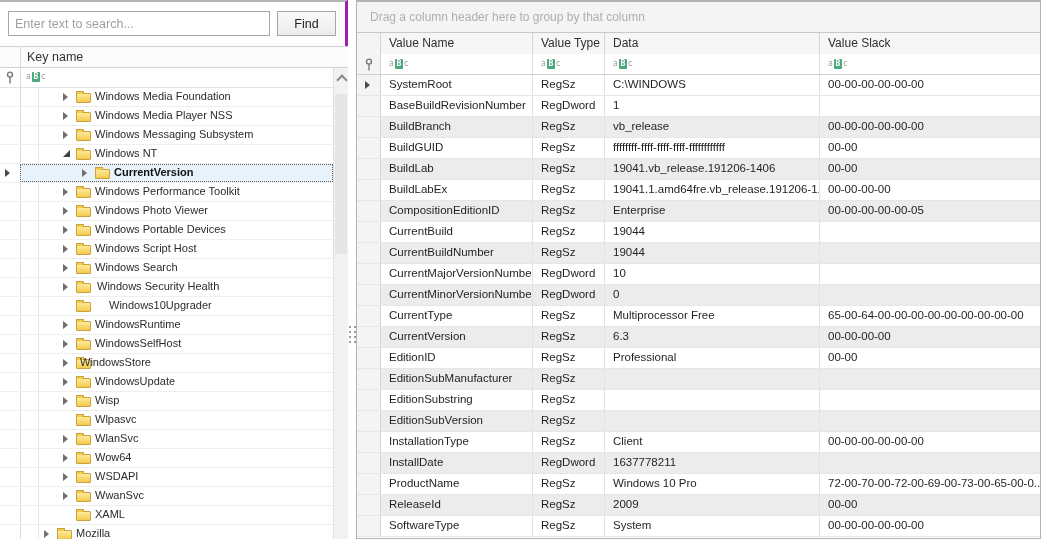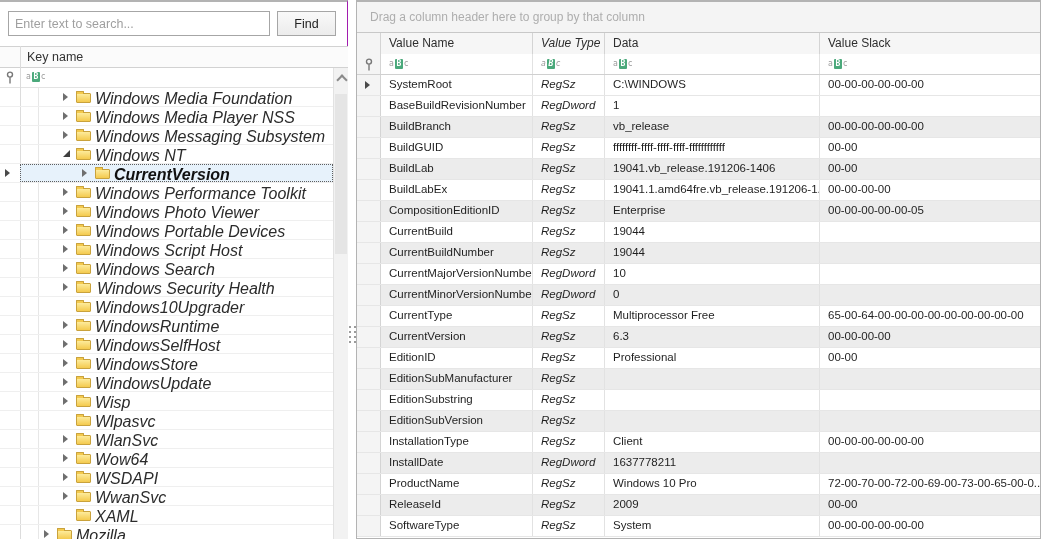--- a/index.html
+++ b/index.html
@@ -5,21 +5,21 @@
   html,body{margin:0;padding:0;}
   body{
     width:1041px;height:539px;position:relative;overflow:hidden;
     background:#ffffff;
     font-family:"Liberation Sans", sans-serif;
     -webkit-font-smoothing:antialiased;
     color:#222;
   }
   
   .left{position:absolute;left:0;top:0;width:348px;height:539px;background:#fff;
-        border-top:2px solid #b3b3b3;border-right:1px solid #a21caf;box-sizing:border-box;}
+        border-top:2px solid #b3b3b3;border-right:3px solid #a21caf;box-sizing:border-box;}
   .search-input{position:absolute;left:8px;top:9px;width:262px;height:25px;box-sizing:border-box;
         border:1px solid #a6a6a6;padding:0 6px;font-family:inherit;font-size:12.5px;color:#222;background:#fff;}
   .search-input::placeholder{color:#9f9f9f;}
   .find-btn{position:absolute;left:277px;top:9px;width:59px;height:25px;box-sizing:border-box;
         border:1px solid #a6a6a6;background:linear-gradient(#f9f9f9,#ececec);
         font-family:inherit;font-size:12.5px;color:#222;}
   .tree-header{position:absolute;left:0;top:44px;width:348px;height:22px;box-sizing:border-box;
         background:#fbfbfb;border-top:1px solid #d2d2d2;border-bottom:1px solid #d2d2d2;}
   .tree-header .hlabel{position:absolute;left:27px;top:0;line-height:20px;font-size:12.5px;color:#333;}
   .vline-ind{position:absolute;left:20px;top:44px;bottom:0;width:1px;background:#dcdcdc;}
@@ -32,21 +32,21 @@
   .trow .hl{position:absolute;left:20px;right:0;top:0;bottom:0;}
   .trow.sel .hl{background:#e7f2fb;outline:1px dotted #5f5f5f;outline-offset:-1px;}
   .trow .tarrow{position:absolute;top:5px;width:0;height:0;
         border-left:5px solid #6f6f6f;border-top:4px solid transparent;border-bottom:4px solid transparent;}
   .trow .tarrow.exp{border:none;width:0;height:0;top:5px;
         border-bottom:7px solid #3f3f3f;border-left:7px solid transparent;}
   .folder{position:absolute;top:5px;width:15px;height:10px;box-sizing:border-box;
         background:linear-gradient(#fdeb9b,#f4ca4e);border:1px solid #c9a23c;border-radius:1px;}
   .folder::before{content:"";position:absolute;left:-1px;top:-3px;width:6px;height:2px;
         background:#f4ca4e;border:1px solid #c9a23c;border-bottom:none;border-radius:1px 1px 0 0;}
-  .trow .tlabel{position:absolute;top:2px;font-size:16px;color:#2b2b2b;white-space:nowrap;font-style:italic;}
+  .trow .tlabel{position:absolute;top:2px;font-size:11px;color:#2b2b2b;white-space:nowrap;}
   .trow.sel .tlabel{font-weight:bold;color:#111;}
   .row-ind{position:absolute;left:5px;top:5px;width:0;height:0;
         border-left:5px solid #4a4a4a;border-top:4px solid transparent;border-bottom:4px solid transparent;}
   .tree-scroll{position:absolute;left:333px;top:66px;bottom:0;width:15px;background:#f2f2f2;border-left:1px solid #e2e2e2;box-sizing:border-box;}
   .chev-up{position:absolute;left:4px;top:8px;width:6px;height:6px;
         border-left:2px solid #8a8a8a;border-top:2px solid #8a8a8a;transform:rotate(45deg);}
   .scroll-thumb{position:absolute;left:1px;top:26px;width:12px;height:160px;background:#e5e5e5;}
   
   .splitter{position:absolute;left:348px;top:0;width:8px;height:539px;background:#fff;}
   .grip{position:absolute;left:1px;top:326px;display:grid;grid-template-columns:2px 2px;grid-auto-rows:2px;gap:3px;}
@@ -58,21 +58,21 @@
         line-height:30px;padding-left:13px;font-size:12px;color:#aeaeae;box-sizing:border-box;}
   .ghead{position:absolute;left:0;right:0;top:30px;height:34px;display:flex;box-sizing:border-box;
         background:#f6f6f6;border-top:1px solid #c8c8c8;border-bottom:1px solid #c8c8c8;}
   .ghead .hc{box-sizing:border-box;border-right:1px solid #d4d4d4;padding-left:8px;
         font-size:12px;color:#2e2e2e;line-height:20px;white-space:nowrap;overflow:hidden;}
   .gfilter{position:absolute;left:0;right:0;top:52px;height:21px;display:flex;box-sizing:border-box;
         background:#fff;border-bottom:1px solid #d0d0d0;}
   .gfilter .fc{box-sizing:border-box;border-right:1px solid #e2e2e2;padding-left:8px;display:flex;align-items:center;}
   .col-ind{width:24px;flex:none;background:#f4f4f4;border-right:1px solid #d4d4d4 !important;position:relative;}
   .col-name{width:152px;flex:none;}
-  .col-type{width:72px;flex:none;font-style:italic;}
+  .col-type{width:72px;flex:none;}
   .col-data{width:215px;flex:none;}
   .col-slack{flex:1;border-right:none !important;}
   .grows{position:absolute;left:0;right:0;top:73px;}
   .grow{display:flex;height:21px;box-sizing:border-box;border-bottom:1px solid #e6e6e6;background:#fff;}
   .grow.alt{background:#ececec;}
   .grow .gc{box-sizing:border-box;border-right:1px solid #e2e2e2;padding-left:8px;
         font-size:11.5px;color:#1f1f1f;line-height:19px;white-space:nowrap;overflow:hidden;}
   .grow .gci{background:#f4f4f4;}
   .gfilter .col-ind .pin2{position:absolute;left:7px;top:4px;}
   .grow .focus-arrow{position:absolute;left:8px;top:6px;width:0;height:0;
@@ -175,39 +175,39 @@
       </div>
       <div class="trow">
         <div class="hl"></div>
         <span class="tarrow" style="left: 63px;"></span>
         <span class="folder" style="left: 76px;"></span>
         <span class="tlabel" style="left: 97px; text-align: right;">Windows Security Health</span>
       </div>
       <div class="trow">
         <div class="hl"></div>
         <span class="folder" style="left: 76px;"></span>
-        <span class="tlabel" style="left: 95px;">Windows10Upgrader</span>
+        <span class="tlabel" style="left: 109px;">Windows10Upgrader</span>
       </div>
       <div class="trow">
         <div class="hl"></div>
         <span class="tarrow" style="left: 63px;"></span>
         <span class="folder" style="left: 76px;"></span>
         <span class="tlabel" style="left: 95px;">WindowsRuntime</span>
       </div>
       <div class="trow">
         <div class="hl"></div>
         <span class="tarrow" style="left: 63px;"></span>
         <span class="folder" style="left: 76px;"></span>
         <span class="tlabel" style="left: 95px;">WindowsSelfHost</span>
       </div>
       <div class="trow">
         <div class="hl"></div>
         <span class="tarrow" style="left: 63px;"></span>
         <span class="folder" style="left: 76px;"></span>
-        <span class="tlabel" style="left: 95px; text-align: right;">WindowsStore</span>
+        <span class="tlabel" style="left: 80px; text-align: right;">WindowsStore</span>
       </div>
       <div class="trow">
         <div class="hl"></div>
         <span class="tarrow" style="left: 63px;"></span>
         <span class="folder" style="left: 76px;"></span>
         <span class="tlabel" style="left: 95px;">WindowsUpdate</span>
       </div>
       <div class="trow">
         <div class="hl"></div>
         <span class="tarrow" style="left: 63px;"></span>

